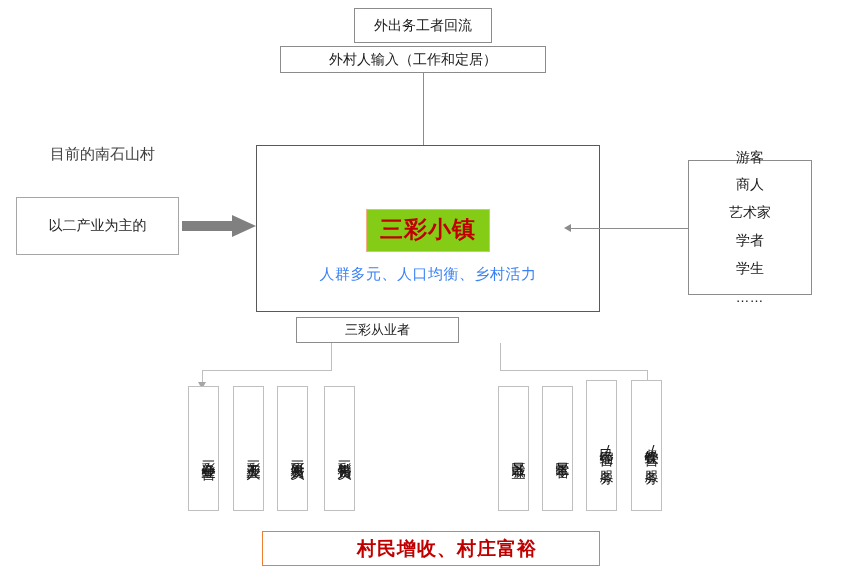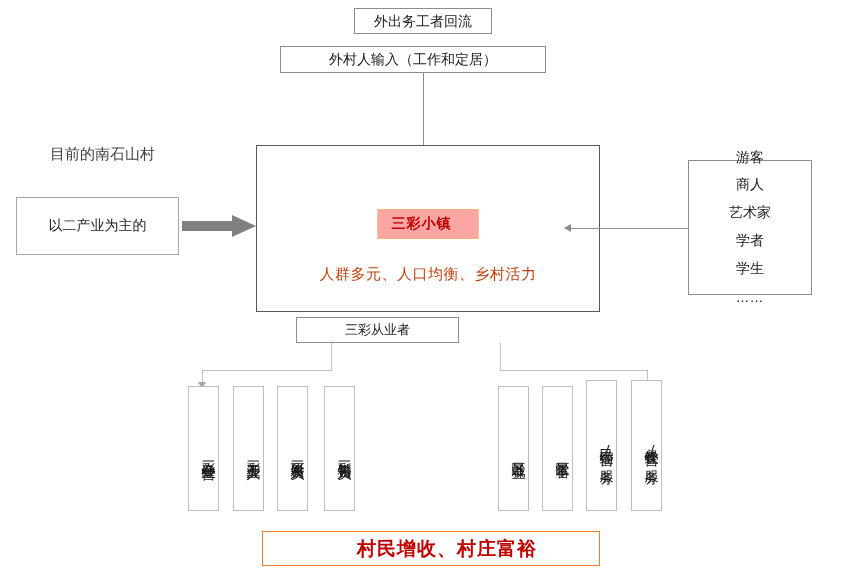--- a/index.html
+++ b/index.html
@@ -28,55 +28,55 @@
     text-align: center;
   }
   .plain-label {
     position: absolute;
     color: #404040;
     white-space: nowrap;
   }
 
   
   #box-returning-workers {
-    left: 354px; top: 8px; width: 138px; height: 26px;
+    left: 354px; top: 8px; width: 138px; height: 35px;
     font-size: 14px;
   }
   #box-outsider-input {
     left: 280px; top: 46px; width: 266px; height: 27px;
     font-size: 14px;
   }
 
   
   #box-main-town {
     left: 256px; top: 145px; width: 344px; height: 167px;
     border: 1px solid #595959;
     display: block;
   }
   #badge-town-name {
     position: absolute;
     left: 50%;
     transform: translateX(-50%);
     top: 63px;
     box-sizing: border-box;
     border: 1px solid #f2b183;
-    background: #fca5a5;
+    background: #84cc16;
     color: #c00000;
     font-weight: bold;
-    font-size: 14px;
-    padding: 3px 26px 5px 13px;
+    font-size: 23px;
+    padding: 3px 13px 5px 13px;
     letter-spacing: 1px;
     white-space: nowrap;
   }
   #text-town-qualities {
     position: absolute;
     left: 0; right: 0;
     top: 118px;
     font-size: 15px;
-    color: #c2410c;
+    color: #3b82f6;
     letter-spacing: 0.5px;
   }
 
   
   #label-current-village {
     left: 50px; top: 145px;
     font-size: 15px;
   }
   #box-current-village {
     left: 16px; top: 197px; width: 163px; height: 58px;

